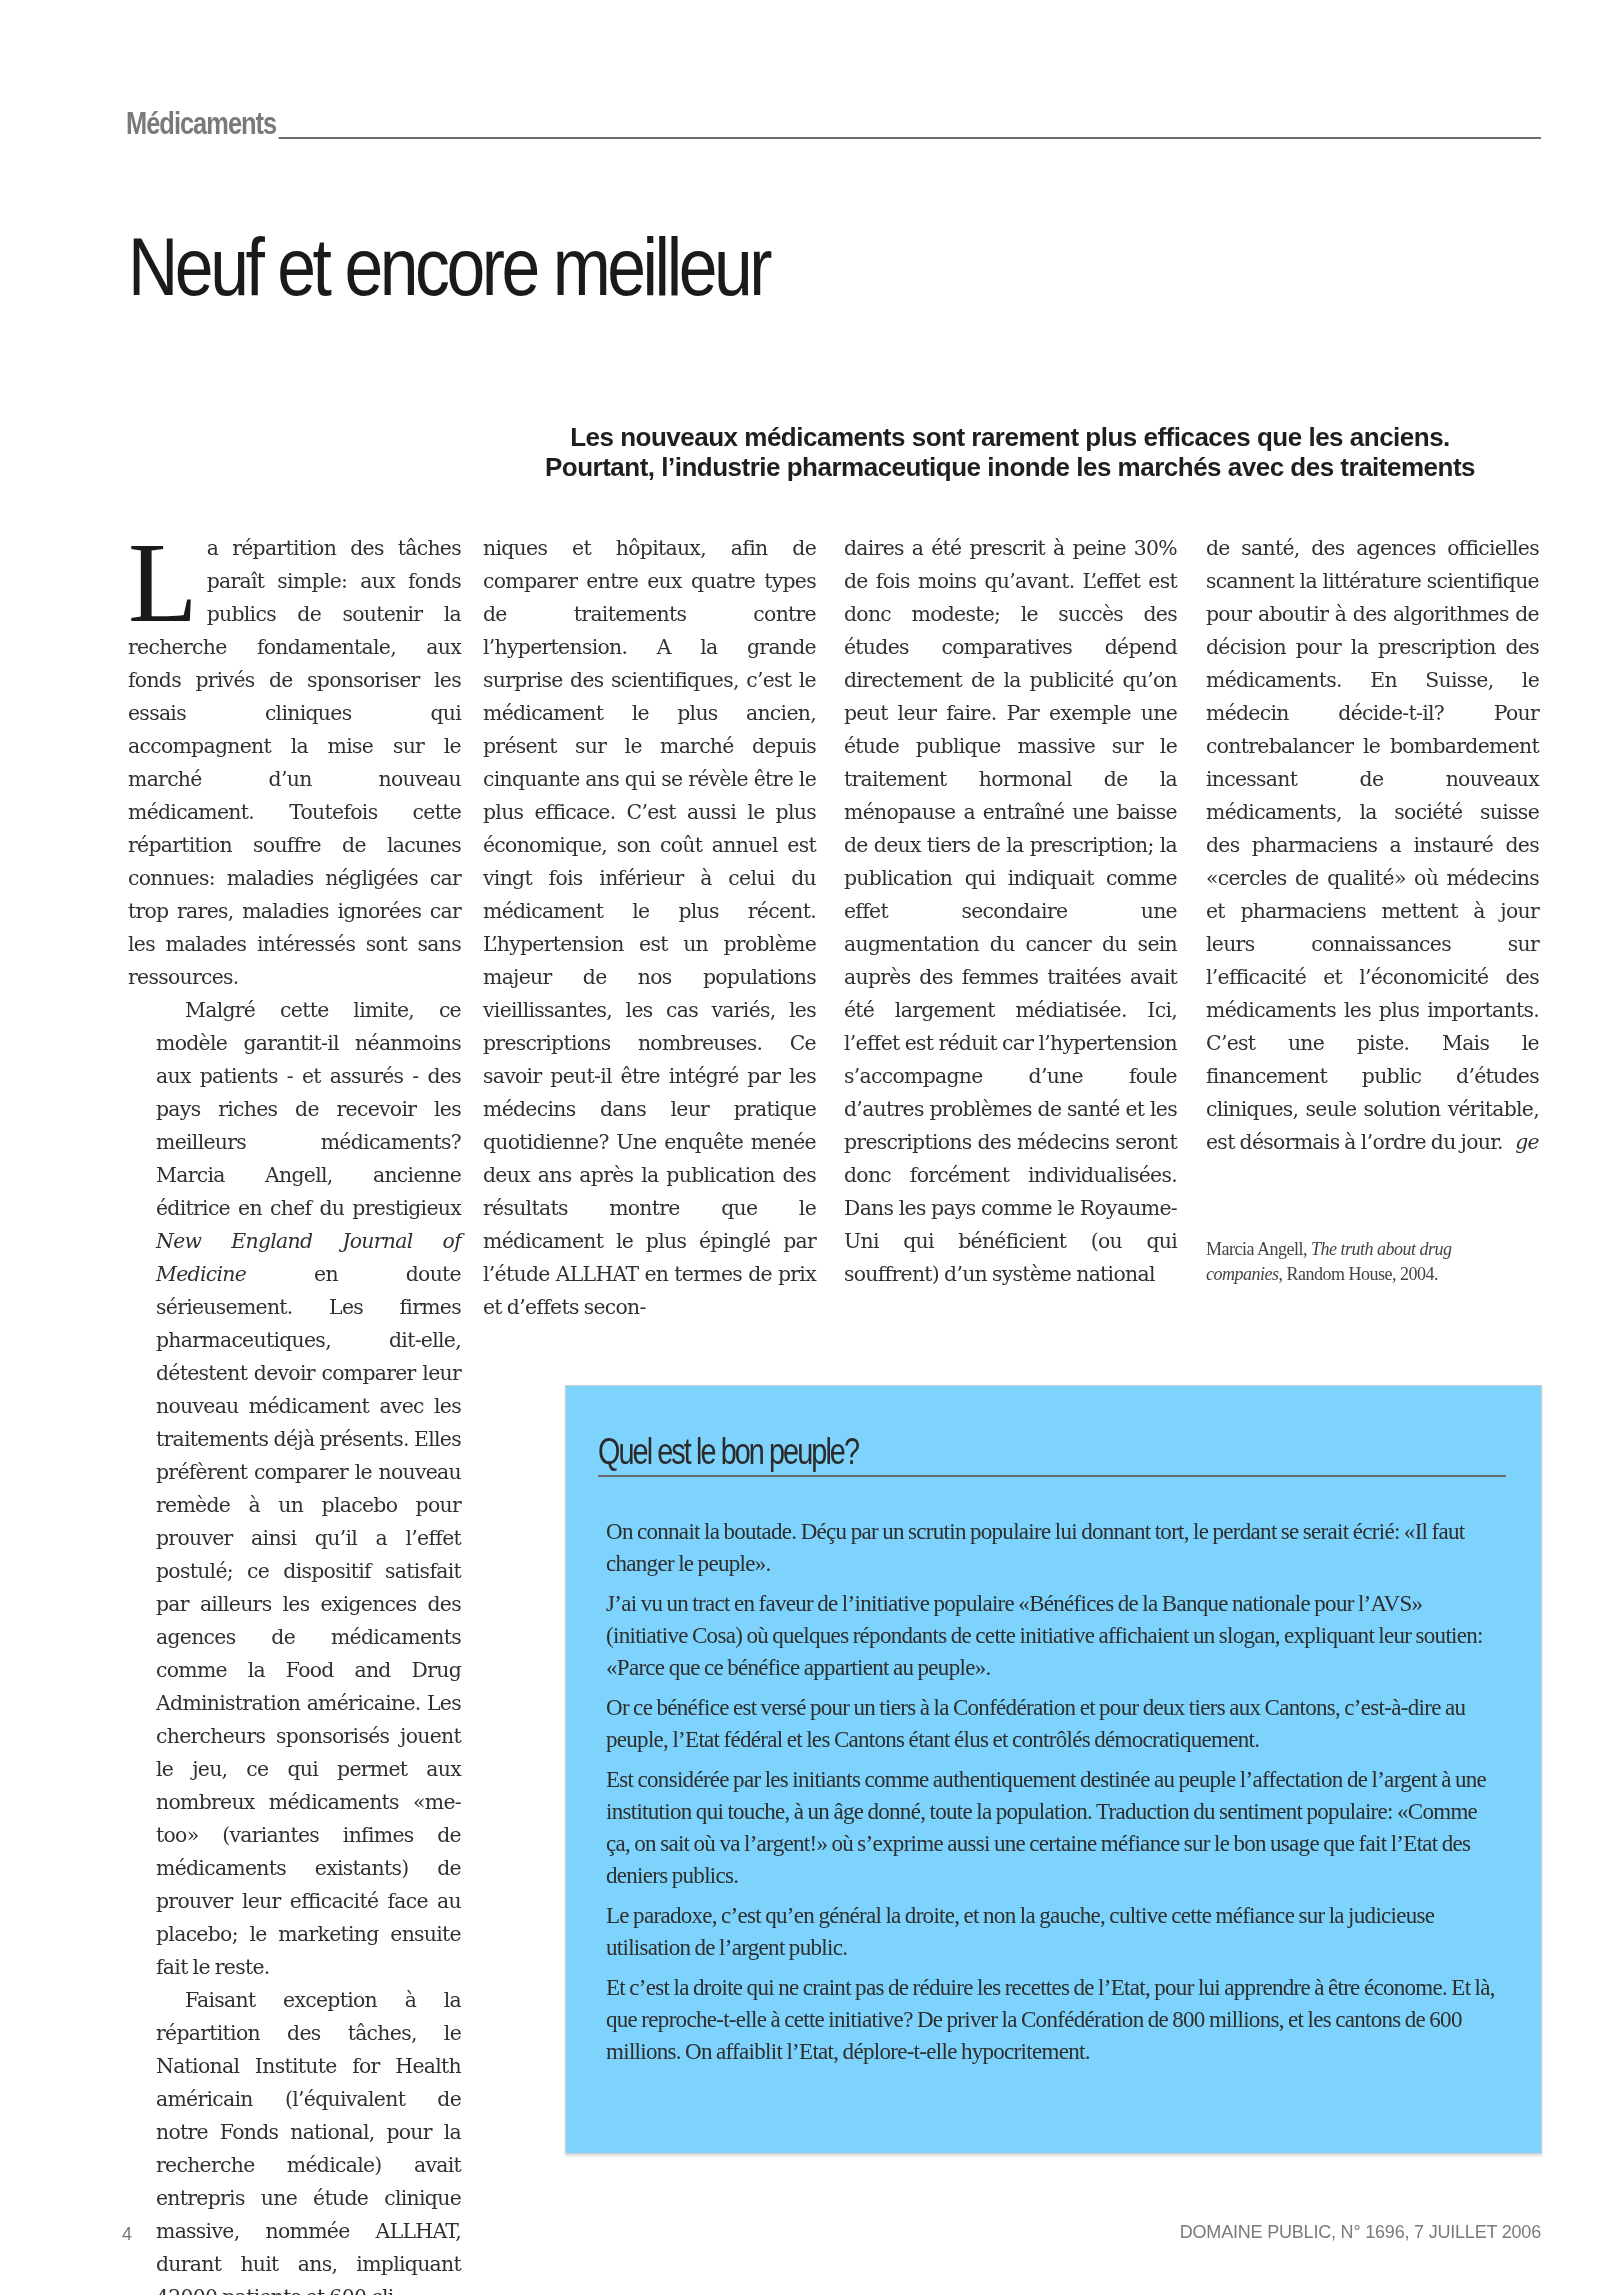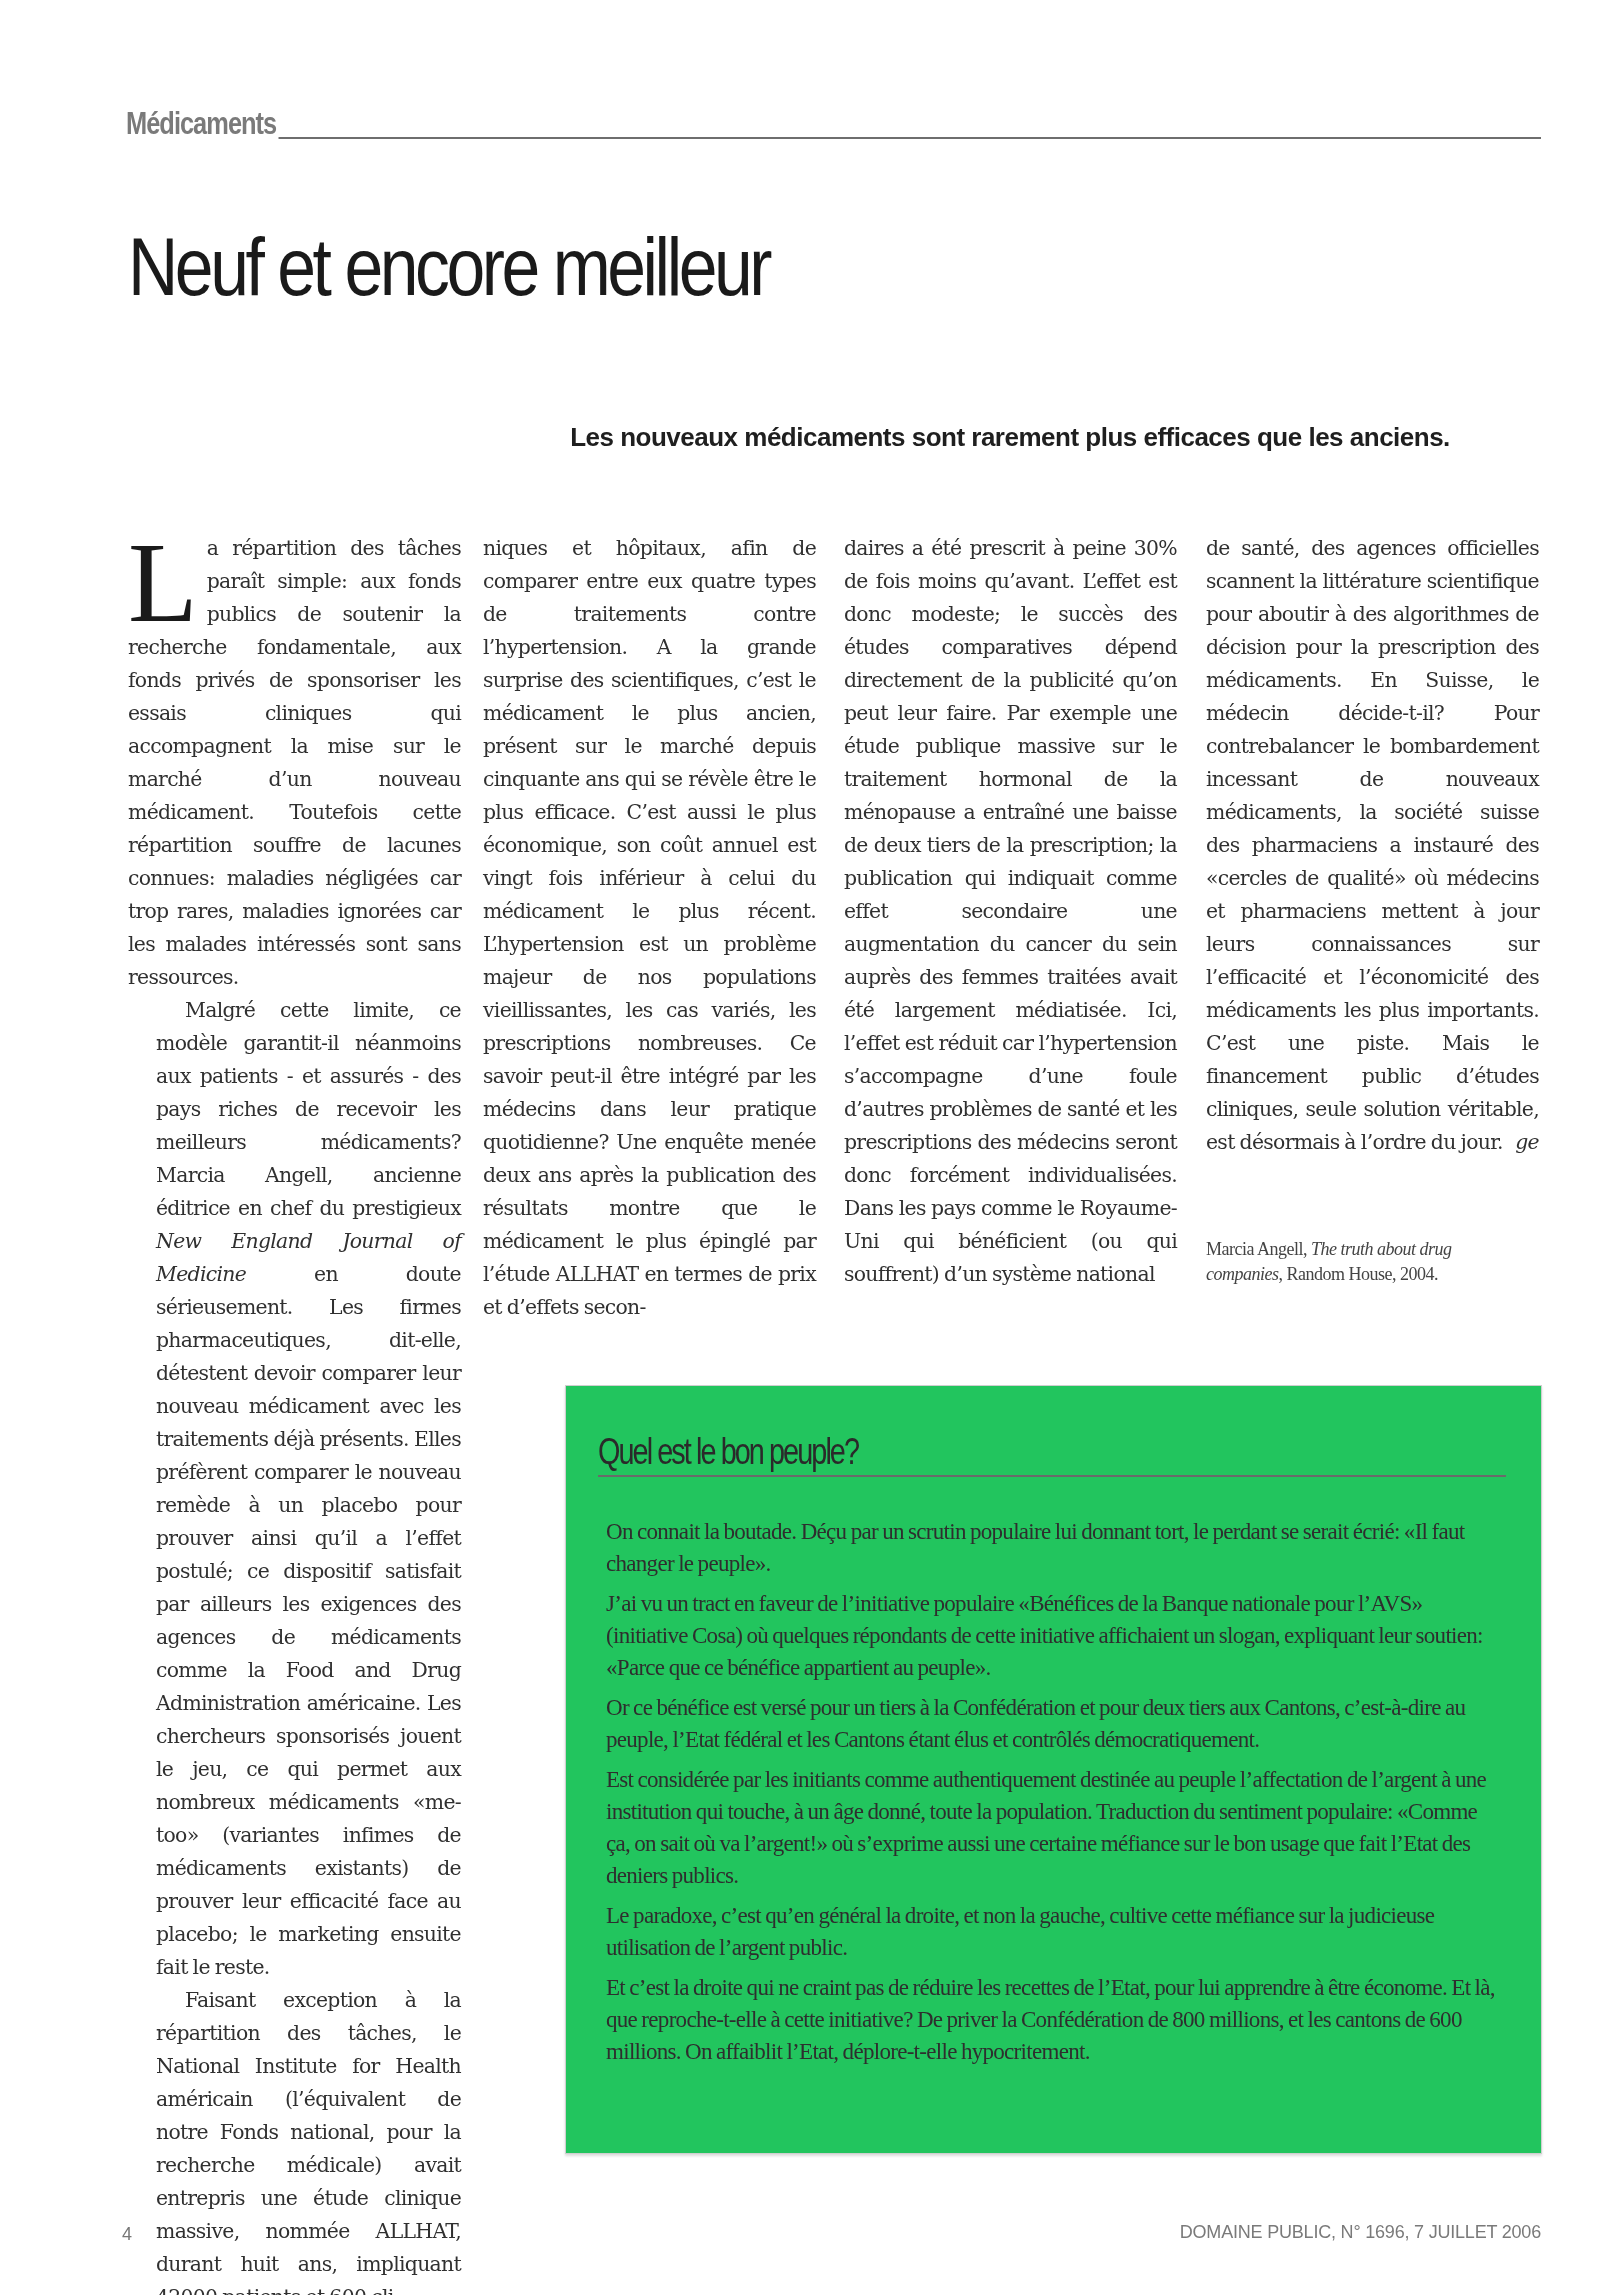--- a/index.html
+++ b/index.html
@@ -9,39 +9,40 @@
     .title { position: absolute; left: 128px; top: 227px; font-family: "Liberation Sans", sans-serif; font-size: 81px; font-weight: normal; color: #1a1a1a; letter-spacing: -4px; transform: scaleX(0.86); transform-origin: left top; line-height: 1; margin: 0; }
     .lead { position: absolute; right: 85px; top: 422px; width: 1054px; text-align: center; font-family: "Liberation Sans", sans-serif; font-weight: bold; font-size: 26px; line-height: 30px; color: #1f1f1f; letter-spacing: -0.5px; }
     .col { position: absolute; top: 532px; width: 333px; font-family: "DejaVu Serif", serif; font-size: 20.4px; line-height: 33px; color: #303030; text-align: justify; hyphens: manual; letter-spacing: -0.7px; word-spacing: -0.8px; }
     .col p { margin: 0; }
     .col p + p { text-indent: 29px; margin-left: 28px; }
     .c1 { left: 128px; } .c2 { left: 483px; } .c3 { left: 844px; } .c4 { left: 1206px; }
     .dropcap { float: left; font-family: "Liberation Serif", serif; font-size: 114px; line-height: 91px; margin: 4.9px 9.7px 0 0; color: #1a1a1a; }
     .sign { float: right; font-style: italic; }
     .ref { position: absolute; left: 1206px; top: 1237px; width: 324px; font-family: "Liberation Serif", serif; font-size: 18px; line-height: 25px; color: #444; letter-spacing: -0.5px; }
     .ref i { font-style: italic; }
-    .box { position: absolute; left: 565px; top: 1385px; width: 975px; height: 767px; border: 1.6px solid #cfcfcf; box-shadow: 0 1.6px 2.4px #dcdcdc; background: #22c55e; }
+    .box { position: absolute; left: 565px; top: 1385px; width: 975px; height: 767px; border: 1.6px solid #cfcfcf; box-shadow: 0 1.6px 2.4px #dcdcdc; background: #7dd3fc; }
     .box-title-wrap { position: absolute; left: 32px; top: 34px; width: 908px; height: 55px; border-bottom: 2.4px solid #6a6a6a; }
     .box-title { position: absolute; left: 0; bottom: 4.9px; font-family: "Liberation Sans", sans-serif; font-size: 36px; color: #2a2a2a; letter-spacing: -2.4px; transform: scaleX(0.8); transform-origin: left bottom; line-height: 1; }
     .box-body { position: absolute; left: 32px; top: 122px; width: 908px; font-family: "Liberation Serif", serif; font-size: 23px; line-height: 32px; color: #2e2e2e; letter-spacing: -0.7px; word-spacing: -0.8px; }
     .box-body p { margin: 8px; }
     .footer-page { position: absolute; left: 122px; top: 2224px; font-family: "Liberation Sans", sans-serif; font-size: 18px; color: #777; }
     .footer-issue { position: absolute; right: 81px; top: 2222px; font-family: "Liberation Sans", sans-serif; font-size: 18px; color: #7a7a7a; letter-spacing: -0.2px; }
   </style>
 </head>
 <body>
 
 <div class="section-head">
   <span class="section-label">Médicaments</span>
 </div>
 
 <h1 class="title">Neuf et encore meilleur</h1>
 
 <div class="lead">
   <div>Les nouveaux médicaments sont rarement plus efficaces que les anciens.</div>
+  <div>Pourtant, l’industrie pharmaceutique inonde les marchés avec des traitements</div>
 </div>
 
 <div class="col c1">
   <p><span class="dropcap">L</span><span>a répartition des tâches paraît simple: aux fonds publics de soutenir la recherche fondamentale, aux fonds privés de sponsoriser les essais cliniques qui accompagnent la mise sur le marché d’un nouveau médicament. Toutefois cette répartition souffre de lacunes connues: maladies négligées car trop rares, maladies ignorées car les malades intéressés sont sans ressources.</span></p>
   <p><span>Malgré cette limite, ce modèle garantit-il néanmoins aux patients - et assurés - des pays riches de recevoir les meilleurs médicaments? Marcia Angell, ancienne éditrice en chef du prestigieux </span><i>New England Journal of Medicine</i><span> en doute sérieusement. Les firmes pharmaceutiques, dit-elle, détestent devoir comparer leur nouveau médicament avec les traitements déjà présents. Elles préfèrent comparer le nouveau remède à un placebo pour prouver ainsi qu’il a l’effet postulé; ce dispositif satisfait par ailleurs les exigences des agences de médicaments comme la Food and Drug Administration américaine. Les chercheurs sponsorisés jouent le jeu, ce qui permet aux nombreux médicaments «me-too» (variantes infimes de médicaments existants) de prouver leur efficacité face au placebo; le marketing ensuite fait le reste.</span></p>
   <p>Faisant exception à la répartition des tâches, le National Institute for Health américain (l’équivalent de notre Fonds national, pour la recherche médicale) avait entrepris une étude clinique massive, nommée ALLHAT, durant huit ans, impliquant 42000 patients et 600 cli-</p>
 </div>
 
 <div class="col c2">
   <p>niques et hôpitaux, afin de comparer entre eux quatre types de traitements contre l’hypertension. A la grande surprise des scientifiques, c’est le médicament le plus ancien, présent sur le marché depuis cinquante ans qui se révèle être le plus efficace. C’est aussi le plus économique, son coût annuel est vingt fois inférieur à celui du médicament le plus récent. L’hypertension est un problème majeur de nos populations vieillissantes, les cas variés, les prescriptions nombreuses. Ce savoir peut-il être intégré par les médecins dans leur pratique quotidienne? Une enquête menée deux ans après la publication des résultats montre que le médicament le plus épinglé par l’étude ALLHAT en termes de prix et d’effets secon-</p>

